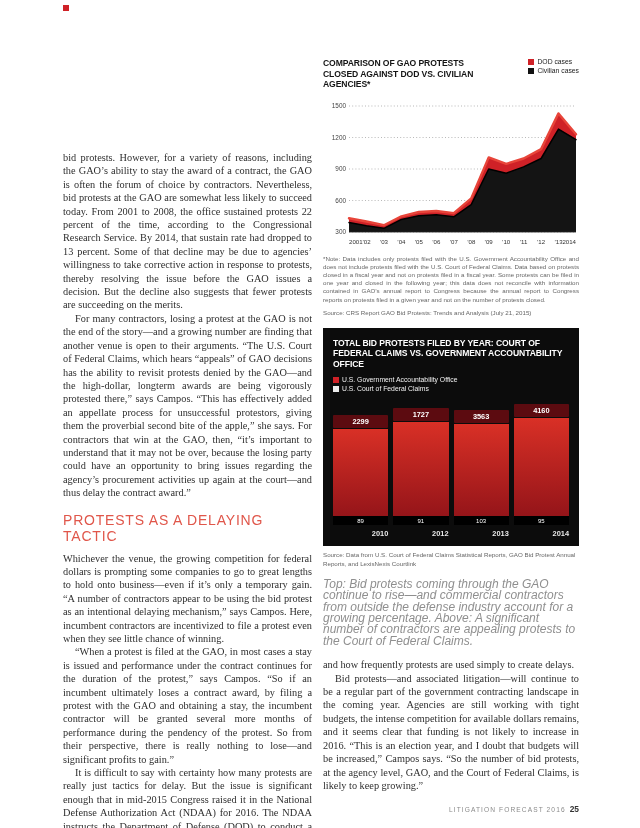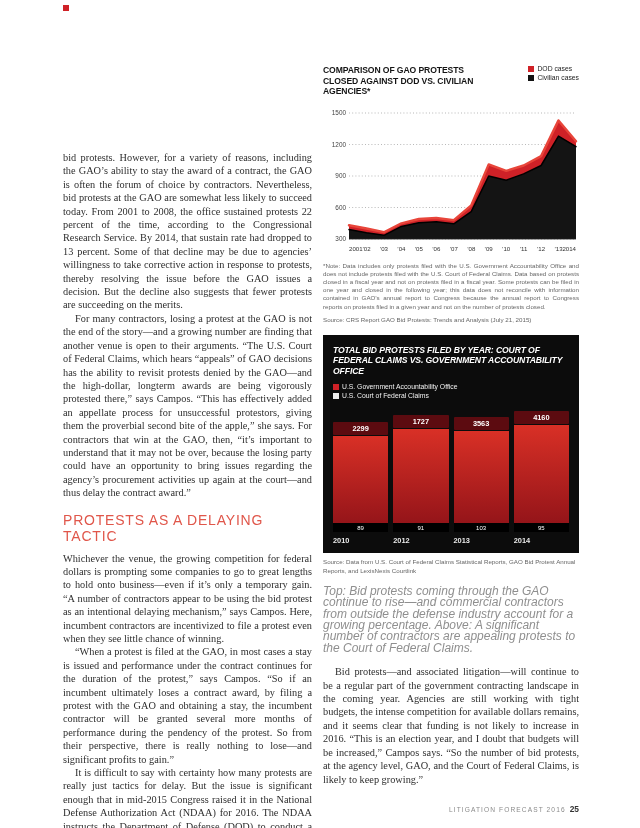--- a/index.html
+++ b/index.html
@@ -8,21 +8,21 @@
   .corner-mark{position:absolute;left:63px;top:5px;width:6px;height:6px;background:#cf2127;}
 
   
   .left-col{position:absolute;left:63px;top:151px;width:249px;}
   .body-text p{font-size:10.3px;line-height:13.4px;text-align:justify;margin:0;}
   .body-text p.indent{text-indent:12px;}
   .section-heading{font-family:"Liberation Sans",sans-serif;font-weight:400;
         font-size:14px;letter-spacing:.8px;color:#e0564a;margin:12px 0 8px 0;}
 
   
-  .right-col{position:absolute;left:323px;top:65px;width:256px;}
+  .right-col{position:absolute;left:323px;top:58px;width:256px;}
 
   .chart1-head{display:flex;justify-content:space-between;align-items:flex-start;}
   .chart1-title{font-family:"Liberation Sans",sans-serif;font-weight:700;font-size:8.6px;
         line-height:10.5px;color:#141414;width:176px;letter-spacing:-.1px;}
   .legend{font-family:"Liberation Sans",sans-serif;font-size:6.8px;color:#222;}
   .legend-item{display:flex;align-items:center;gap:3px;margin-bottom:2px;white-space:nowrap;}
   .swatch{width:6px;height:6px;flex:0 0 auto;}
   .sw-dod{background:#cf2127;}
   .sw-civ{background:#111111;}
   .sw-gao{background:#cf2127;}
@@ -30,31 +30,31 @@
 
   .chart1-svg{display:block;margin-top:8px;}
 
   .note{font-family:"Liberation Sans",sans-serif;font-size:6.2px;line-height:8.2px;
         color:#666;text-align:justify;margin-top:7px;}
   .source{font-family:"Liberation Sans",sans-serif;font-size:6.2px;line-height:8.2px;
         color:#666;margin-top:5px;}
 
   .chart2{background:#0c0c0c;margin-top:11px;padding:10px 10px 8px 10px;}
   .chart2-title{font-family:"Liberation Sans",sans-serif;font-weight:700;font-size:8.6px;
-        line-height:10.5px;color:#ffffff;letter-spacing:-.1px;font-style:italic;}
+        line-height:10.5px;color:#ffffff;letter-spacing:-.1px;}
   .chart2 .legend{color:#f2f2f2;margin-top:7px;}
   .bars{display:flex;align-items:flex-end;gap:5px;margin-top:12px;}
   .bar-col{flex:1;display:flex;flex-direction:column;justify-content:flex-end;}
   .chip{background:#5c0b10;color:#fff;font-family:"Liberation Sans",sans-serif;font-weight:700;
         font-size:7.4px;text-align:center;padding:2px 0;border-radius:1px;margin-bottom:1px;}
   .bar{background:linear-gradient(#d93026,#8e1218);position:relative;}
   .strip{position:absolute;bottom:0;left:0;right:0;background:#000;color:#fff;
         font-family:"Liberation Sans",sans-serif;font-size:6px;line-height:1;
         display:flex;align-items:center;justify-content:center;}
-  .year{text-align:left;font-family:"Liberation Sans",sans-serif;font-weight:700;
+  .year{text-align:right;font-family:"Liberation Sans",sans-serif;font-weight:700;
         font-size:7.4px;color:#e9e9e9;margin-top:4px;}
 
   .caption{font-family:"Liberation Sans",sans-serif;font-style:italic;font-size:12px;
         line-height:11.4px;color:#8f8f8f;margin-top:11px;}
   .right-body{margin-top:11px;}
 
   .footer{position:absolute;right:61px;bottom:14px;font-family:"Liberation Sans",sans-serif;
         font-size:6.6px;letter-spacing:1.1px;color:#8a8a8a;}
   .footer .page-num{color:#333;font-weight:700;font-size:8.4px;letter-spacing:0;margin-left:4px;text-align:right;}
 </style>
@@ -166,20 +166,21 @@
             </div>
             <div class="year">2014</div>
           </div>
         </div>
     </div>
     <div class="source">Source: Data from U.S. Court of Federal Claims Statistical Reports, GAO Bid Protest Annual Reports, and LexisNexis Courtlink</div>
 
     <div class="caption">Top: Bid protests coming through the GAO continue to rise—and commercial contractors from outside the defense industry account for a growing percentage. Above: A significant number of contractors are appealing protests to the Court of Federal Claims.</div>
 
     <div class="right-body body-text">
+      <p>and how frequently protests are used simply to create delays.</p>
       <p class="indent">Bid protests—and associated litigation—will continue to be a regular part of the government contracting landscape in the coming year. Agencies are still working with tight budgets, the intense competition for available dollars remains, and it seems clear that funding is not likely to increase in 2016. “This is an election year, and I doubt that budgets will be increased,” Campos says. “So the number of bid protests, at the agency level, GAO, and the Court of Federal Claims, is likely to keep growing.”</p>
     </div>
   </div>
 
   <div class="footer">
     <span>LITIGATION FORECAST 2016</span><span class="page-num">25</span>
   </div>
 
 </div>
 

